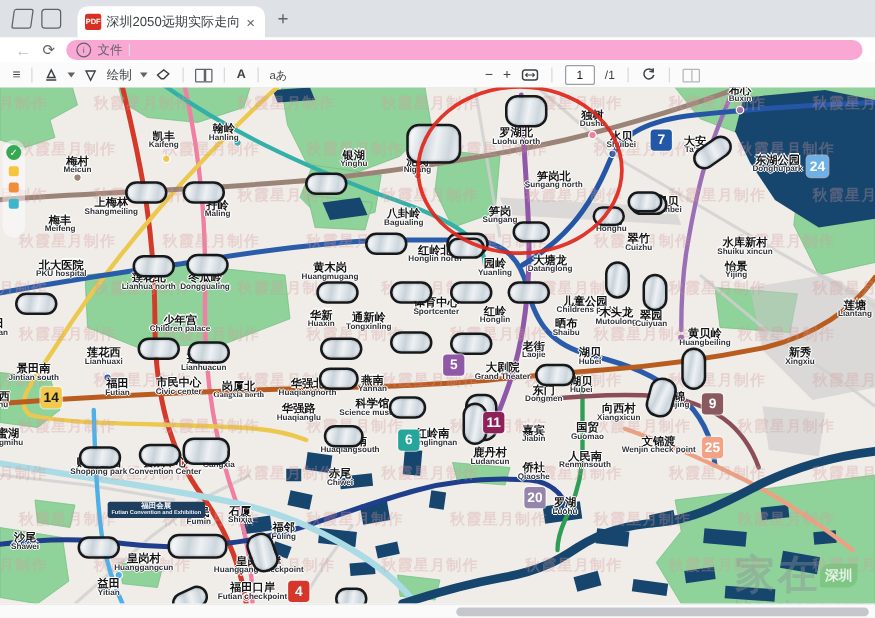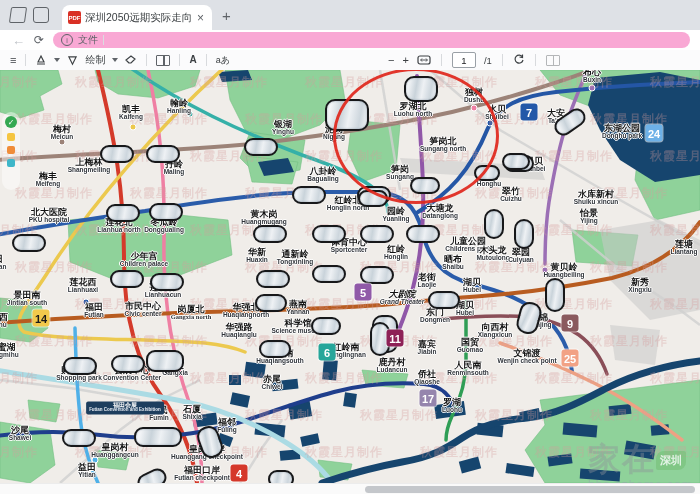--- a/index.html
+++ b/index.html
@@ -473,21 +473,21 @@
         <div class="en">Liantang</div>
       </div>
       <div class="st" style="left: 472px; top: 216px;">
         <div class="zh">湖贝</div>
         <div class="en">Hubei</div>
       </div>
       <div class="st" style="left: 465px; top: 239px;">
         <div class="zh">湖贝</div>
         <div class="en">Hubei</div>
       </div>
-      <div class="st" style="left: 402px; top: 228px; font-style: italic;">
+      <div class="st" style="left: 402px; top: 228px;">
         <div class="zh">大剧院</div>
         <div class="en">Grand Theater</div>
       </div>
       <div class="st" style="left: 435px; top: 246px;">
         <div class="zh">东门</div>
         <div class="en">Dongmen</div>
       </div>
       <div class="st" style="left: 83px; top: 216px;">
         <div class="zh">莲花西</div>
         <div class="en">Lianhuaxi</div>
@@ -678,21 +678,21 @@
       <div class="cap" style="width: 28px; height: 14px; left: 259px; top: 270px; transform: rotate(0deg);"></div>
       <div class="cap" style="width: 16px; height: 30px; left: 370px; top: 252px; transform: rotate(0deg); border-radius: 10px;"></div>
       <div class="cap" style="width: 26px; height: 14px; left: 137px; top: 401px; transform: rotate(-25deg);"></div>
       <div class="cap" style="width: 22px; height: 14px; left: 268px; top: 400px; transform: rotate(0deg);"></div>
       <div class="badge" style="background: rgb(35, 88, 168); left: 529px; top: 42px;">7</div>
       <div class="badge" style="background: rgb(109, 177, 232); left: 654px; top: 63px;">24</div>
       <div class="badge" style="background: rgb(242, 201, 76); color: rgb(26, 26, 26); left: 41px; top: 248px;">14</div>
       <div class="badge" style="background: rgb(144, 89, 168); left: 363px; top: 222px;">5</div>
       <div class="badge" style="background: rgb(38, 166, 154); left: 327px; top: 282px;">6</div>
       <div class="badge" style="background: rgb(142, 33, 87); left: 395px; top: 268px;">11</div>
-      <div class="badge" style="background: rgb(149, 133, 173); left: 428px; top: 328px;">17</div>
+      <div class="badge" style="background: rgb(149, 133, 173); left: 428px; top: 328px;">20</div>
       <div class="badge" style="background: rgb(138, 90, 94); left: 570px; top: 253px;">9</div>
       <div class="badge" style="background: rgb(242, 162, 133); left: 570px; top: 288px;">25</div>
       <div class="badge" style="background: rgb(213, 56, 42); left: 239px; top: 403px;">4</div>
       <div class="circleAnno" style="left: 333px; top: -2px; width: 160px; height: 130px; border-color: rgb(224, 38, 27);"></div>
     </div>
   <div class="widget">
     <span class="wcheck">✓</span>
     <span class="wdot" style="background:#f5c542"></span>
     <span class="wdot" style="background:#f08c3a"></span>
     <span class="wdot" style="background:#3fb6c9"></span>

